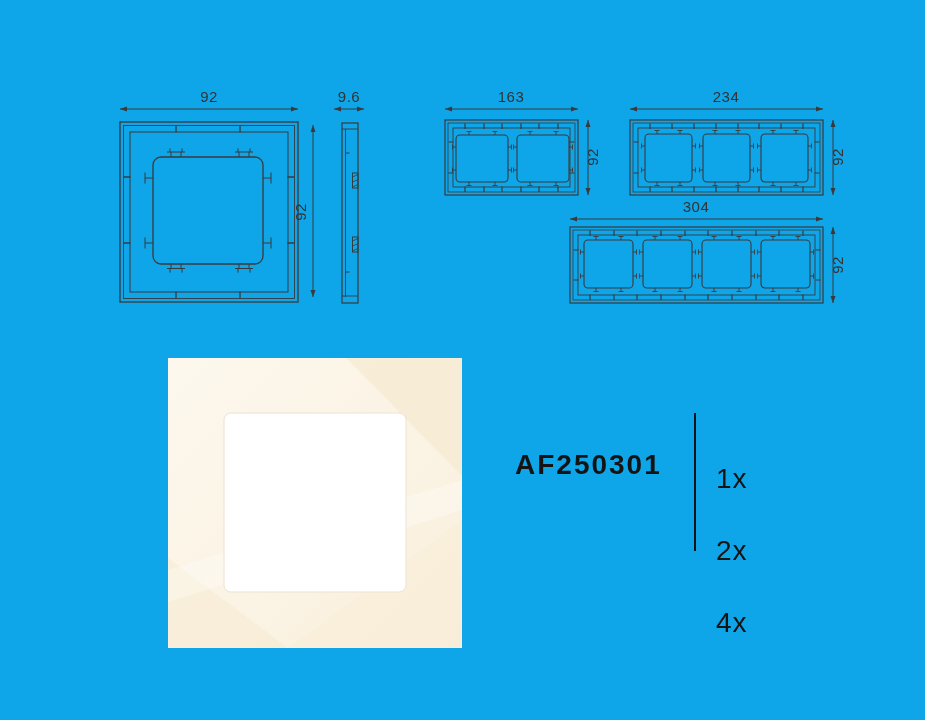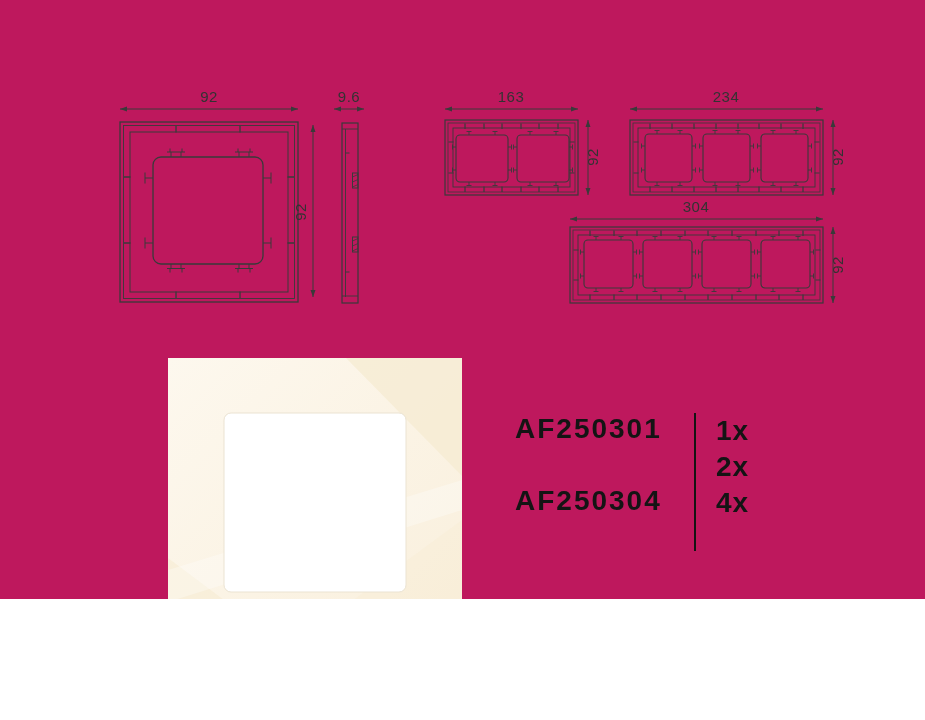--- a/index.html
+++ b/index.html
@@ -1,25 +1,25 @@
 <!DOCTYPE html>
 <html><head>
 <meta charset="utf-8">
 <style>
   html,body{margin:0;padding:0;background:#fff;}
-  #stage{position:relative;width:925px;height:599px;background:#be185d;overflow:hidden;
+  #stage{position:relative;width:925px;height:720px;background:#0ea5e9;overflow:hidden;
          font-family:"Liberation Sans",sans-serif;}
   svg{position:absolute;overflow:visible;}
   .ln{stroke:#3a3a3a;fill:none;}
   .dim{font-family:"Liberation Sans",sans-serif;font-size:15px;fill:#333;letter-spacing:0.5px;}
   .arr{fill:#3a3a3a;stroke:none;}
   .parts{position:absolute;left:515px;top:410px;width:290px;height:150px;color:#141414;}
-  .part-row{position:relative;height:36px;}
+  .part-row{position:relative;height:36px;margin-top:36px;}
   .part-code{position:absolute;left:0;top:3px;font-size:28px;font-weight:bold;letter-spacing:2px;}
-  .part-qty{position:absolute;left:201px;top:5px;font-size:28px;font-weight:bold;letter-spacing:1px;}
+  .part-qty{position:absolute;left:201px;top:17px;font-size:28px;font-weight:normal;letter-spacing:1px;}
   .parts-divider{position:absolute;left:179px;top:3px;width:2px;height:138px;background:#141414;}
 </style>
 </head>
 <body>
 
 <div id="stage">
 
   <svg style="left:105px;top:85px" width="230" height="235" viewBox="0 0 230 235">
     <text class="dim" x="104" y="17" text-anchor="middle">92</text>
     <line class="ln" x1="15" y1="24" x2="193" y2="24"></line>
@@ -146,19 +146,18 @@
 
   <div class="parts">
     <div class="part-row">
       <span class="part-code">AF250301</span>
       <span class="part-qty">1x</span>
     </div>
     <div class="part-row">
       <span class="part-qty">2x</span>
     </div>
     <div class="part-row">
-      <span class="part-code">AF250304</span>
       <span class="part-qty">4x</span>
     </div>
     <div class="parts-divider"></div>
   </div>
 
 </div>
 
 </body></html>

